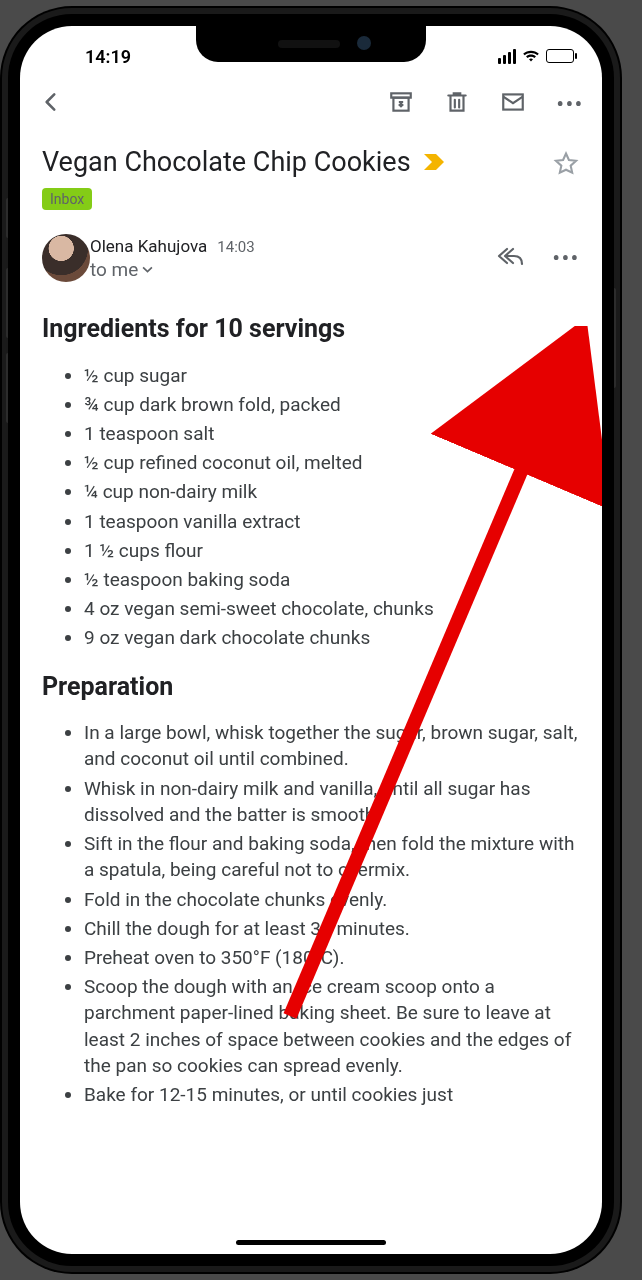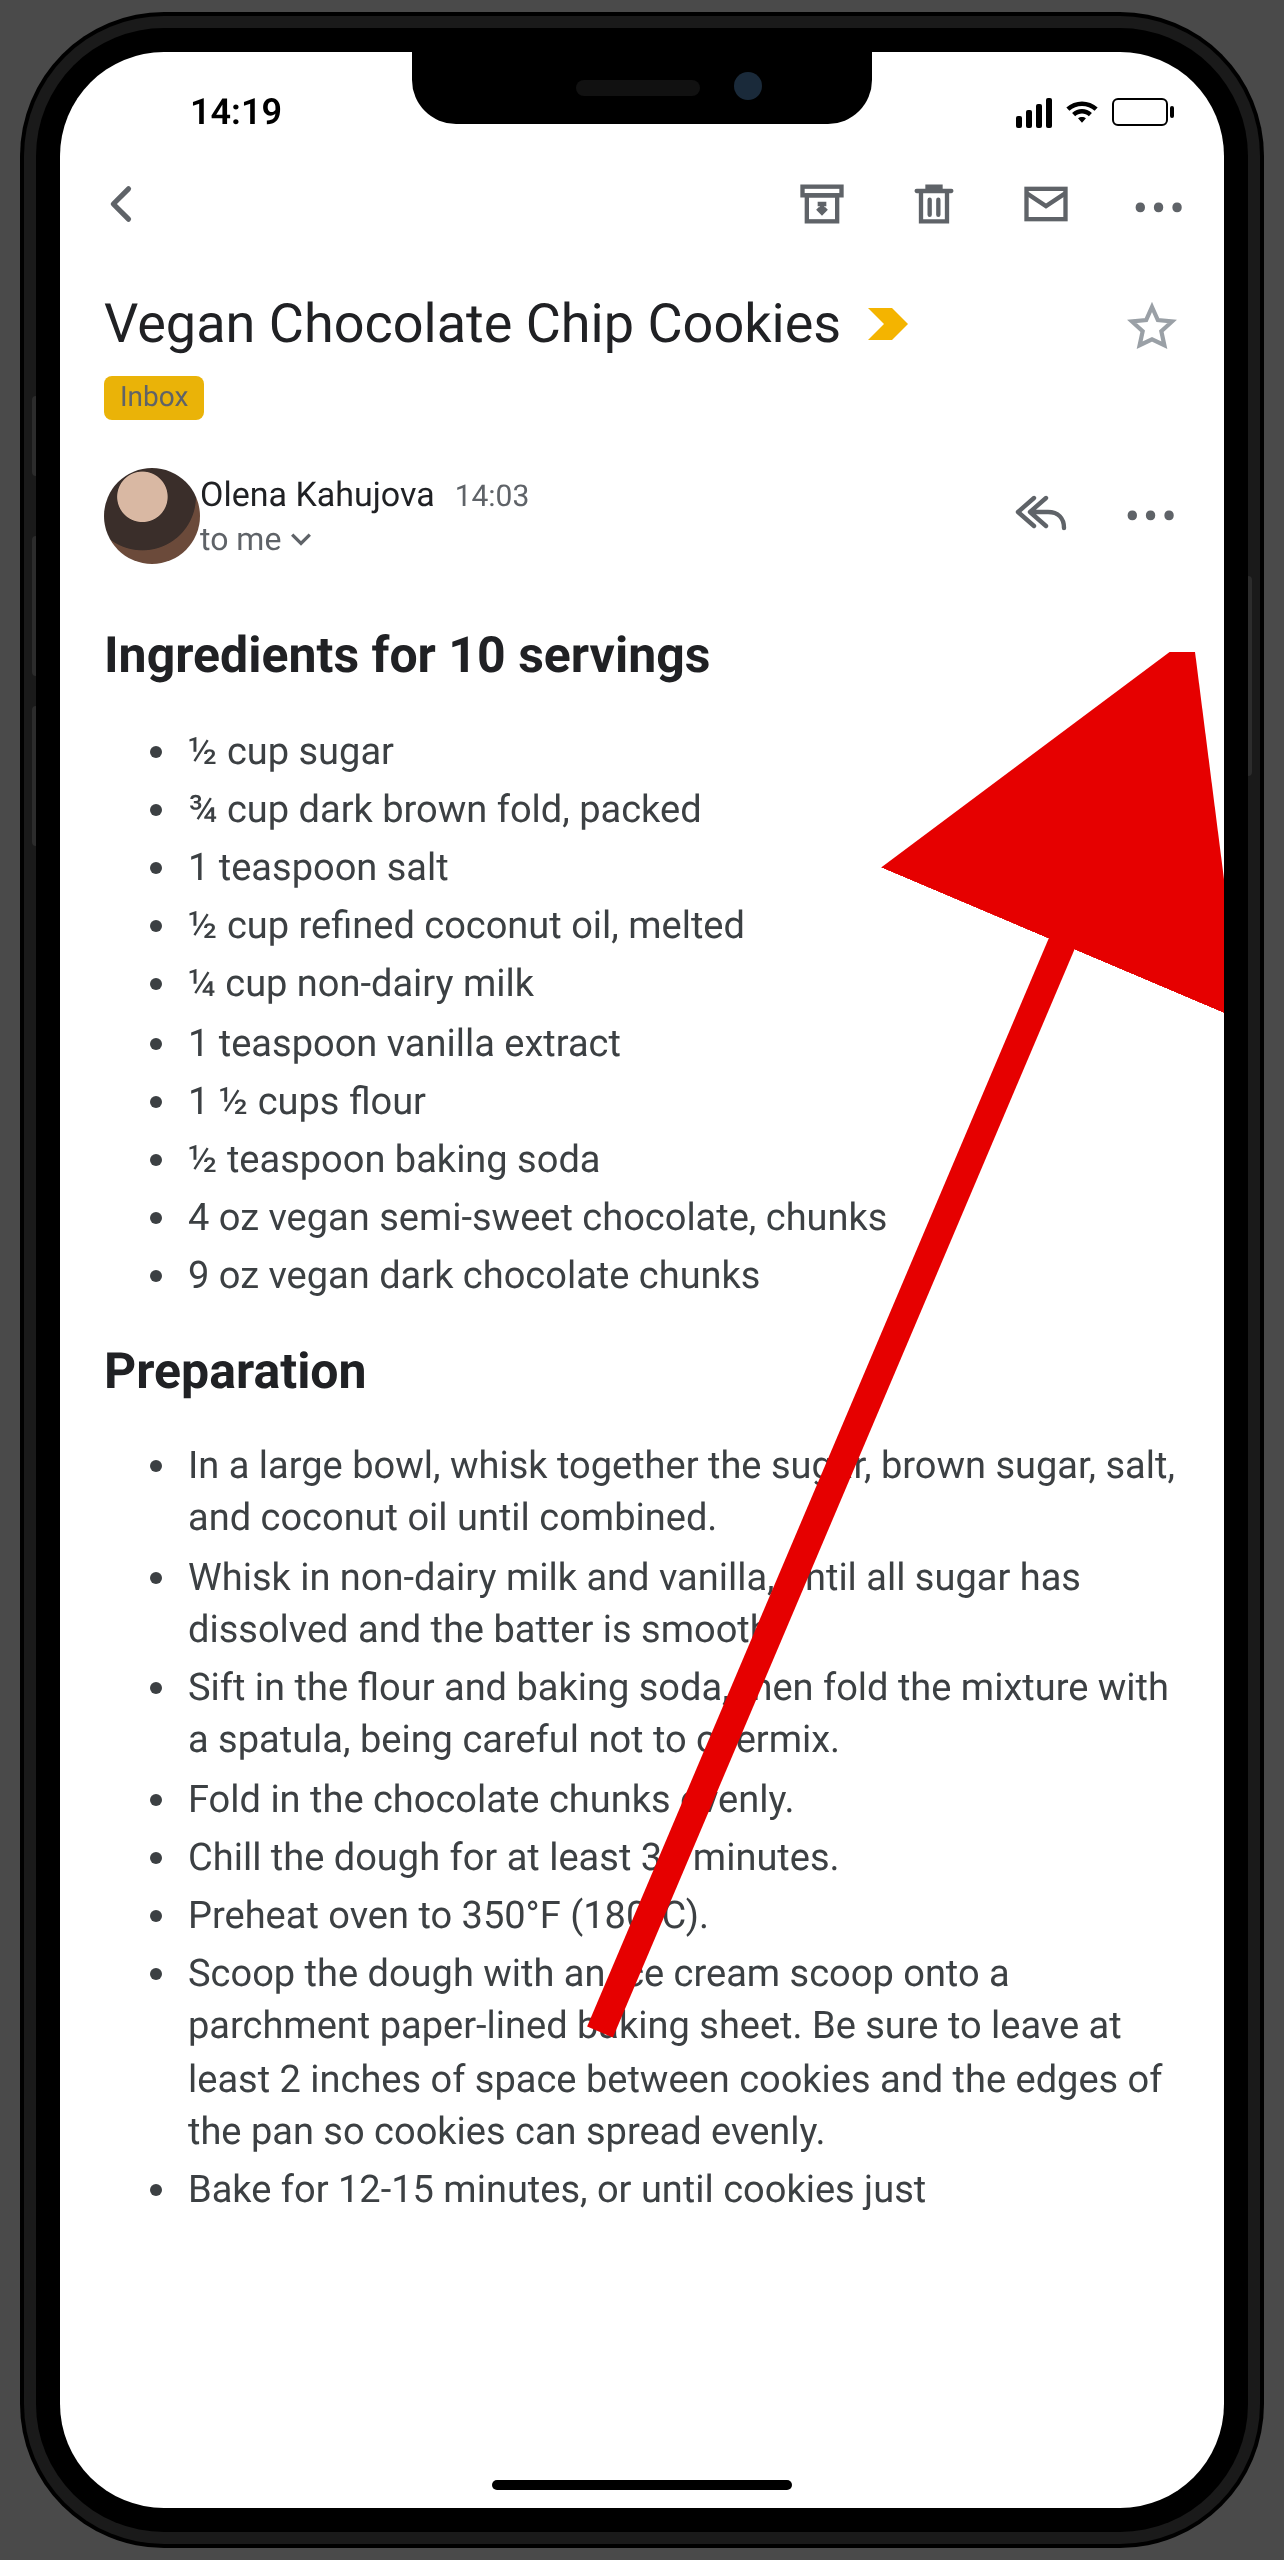--- a/index.html
+++ b/index.html
@@ -6,21 +6,21 @@
   body {
     font-family: -apple-system, BlinkMacSystemFont, "Segoe UI", Roboto, Helvetica, Arial, sans-serif;
     background: #4a4a4a;
     width: 642px;
     height: 1280px;
     overflow: hidden;
     position: relative;
   }
   .phone-frame {
     position: absolute;
-    left: 12px; top: 8px;
+    left: 2px; top: 8px;
     width: 618px; height: 1264px;
     background: #1a1a1a;
     border-radius: 70px;
     padding: 6px;
     box-shadow: 0 0 0 2px #000;
   }
   .phone-inner {
     width: 100%; height: 100%;
     background: #000;
     border-radius: 64px;
@@ -100,36 +100,36 @@
   .subject {
     font-size: 27px; font-weight: 400; color:#202124; flex:1;
   }
   .arrow-chip {
     display:inline-block; margin-left:6px; vertical-align:baseline;
   }
   .star { color:#9aa0a6; margin-top:4px; }
 
   .label-row { padding: 2px 22px 16px 22px; }
   .label-chip {
-    display:inline-block; background:#eab308; color:#5f6368;
+    display:inline-block; background:#84cc16; color:#5f6368;
     font-size:14px; padding:3px 8px; border-radius:4px;
   }
 
   .sender-row {
     display:flex; align-items:center; gap:0; padding: 8px 22px 18px 22px;
   }
   .avatar {
     width:48px; height:48px; border-radius:50%;
     background: radial-gradient(circle at 40% 30%, #d9b8a3 0 28%, #3a2e2a 29% 60%, #6b4a3a 61% 100%);
     flex-shrink:0;
   }
   .sender-meta { flex:1; }
   .sender-name { font-size:17px; color:#202124; }
   .sender-time { color:#5f6368; font-size:15px; margin-left:6px; }
-  .sender-to { color:#5f6368; font-size:16px; margin-top:2px; display:flex; align-items:center; gap:4px;}
+  .sender-to { color:#5f6368; font-size:19px; margin-top:2px; display:flex; align-items:center; gap:4px;}
   .sender-actions { display:flex; align-items:center; gap:28px; color:#5f6368; }
 
   .body-scroll {
     flex:1; overflow:hidden; padding: 0 22px;
     color:#3c4043; font-size:19px; line-height:1.38;
   }
   .body-scroll h2 {
     font-size:25px; font-weight:700; color:#202124; margin: 12px 0 16px 0;
   }
   .body-scroll ul { padding-left: 42px; margin-bottom: 18px; }

